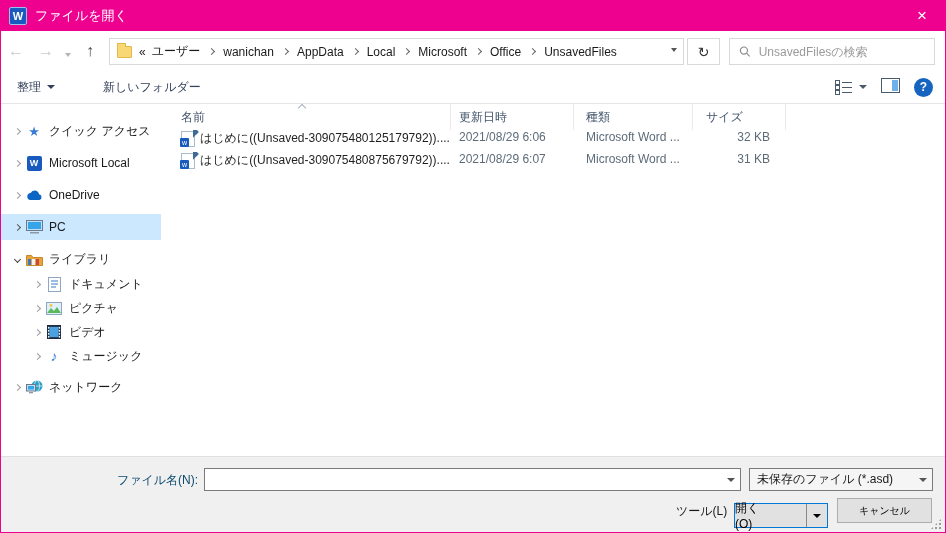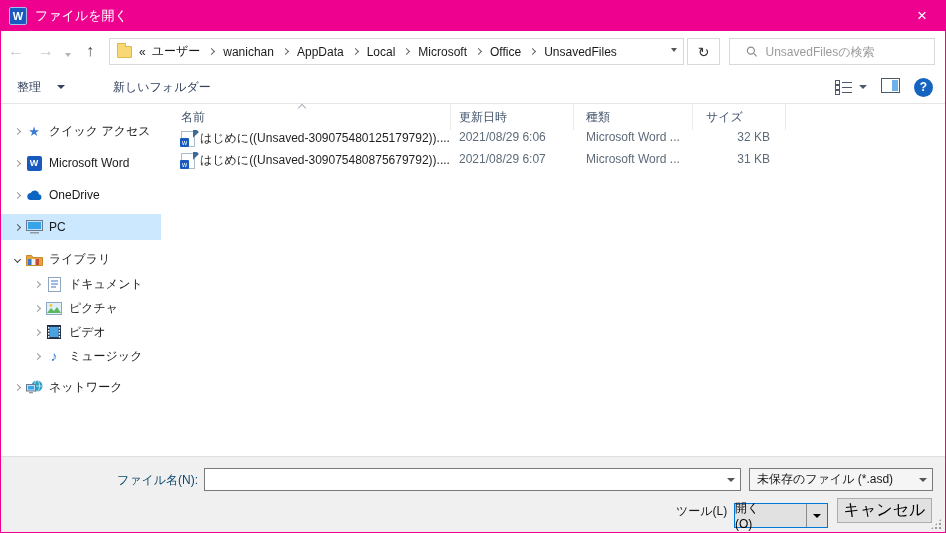--- a/index.html
+++ b/index.html
@@ -29,29 +29,29 @@
   .folder-icon::before { content:""; position:absolute; left:-1px; top:-4px; width:7px; height:3px;
                          background:#f8d775; border:1px solid #e3b74a; border-bottom:none; border-radius:1px 1px 0 0; }
   .crumb { background:none; border:none; font-size:12px; color:#1a1a1a; padding:0 2px; cursor:pointer; }
   .crumb-sep { display:inline-block; width:5px; height:5px; border-top:1px solid #636363; border-right:1px solid #636363;
                transform:rotate(45deg); margin:0 7px; }
   .bc-overflow { margin-right:4px; }
   .bc-dropdown { position:absolute; right:6px; top:9px; }
   .refresh-box { position:absolute; left:686px; top:7px; width:33px; height:27px; border:1px solid #d9d9d9;
                  background:#fff; font-size:14px; color:#333; cursor:pointer; }
   .search-box { position:absolute; left:728px; top:7px; width:206px; height:27px; border:1px solid #d9d9d9;
-                background:#fff; display:flex; align-items:center; padding:0 16px; }
+                background:#fff; display:flex; align-items:center; padding:0 9px; }
   .search-box input { border:none; outline:none; width:100%; font-size:12px; color:#333; margin-left:8px; }
   .search-box input::placeholder { color:#9b9b9b; }
 
   
   .toolbar { position:absolute; left:0; top:70px; width:100%; height:33px; background:#fff;
              border-bottom:1px solid #e6e6e6; display:flex; align-items:center; font-size:12px; color:#33415c; }
   .tb-btn { background:none; border:1px solid transparent; font-size:12px; color:#33415c; padding:5px 9px;
-            display:flex; align-items:center; gap:16px; cursor:pointer; }
+            display:flex; align-items:center; gap:6px; cursor:pointer; }
   .tb-organize { margin-left:6px; }
   .tb-newfolder { margin-left:28px; }
   .caret-down { display:inline-block; width:0; height:0; border-left:4px solid transparent;
                 border-right:4px solid transparent; border-top:4px solid #33415c; }
   .tb-right { position:absolute; right:12px; display:flex; align-items:center; gap:14px; }
   .icon-views { display:flex; align-items:center; gap:6px; background:none; border:none; cursor:pointer; }
   .icon-pane { background:none; border:none; cursor:pointer; }
   .help-btn { width:19px; height:19px; border-radius:50%; background:#1565c0; color:#fff; border:none;
               font-size:12px; font-weight:bold; text-align:center; line-height:19px; cursor:pointer; }
 
@@ -111,21 +111,21 @@
                  background:#f5f5f5; font-size:12px; color:#1a1a1a; display:flex; align-items:center;
                  padding-left:7px; cursor:pointer; }
   .tools-btn { position:absolute; left:648px; top:42px; width:78px; height:24px; background:none; border:none;
                font-size:12px; color:#1a1a1a; display:flex; align-items:center; justify-content:space-between; cursor:pointer;margin-left:27px; }
   .open-btn { position:absolute; left:733px; top:46px; width:94px; height:25px; border:1px solid #0078d7;
               background:#e1e1e1; display:flex; cursor:pointer;gap:46px; }
   .open-main { flex:1; font-size:12px; color:#000; display:flex; align-items:center; justify-content:center; }
   .open-split { width:21px; border-left:1px solid #8a8a8a; display:flex; align-items:center; justify-content:center; }
   .open-split .caret-down { border-top-color:#000; }
   .cancel-btn { position:absolute; left:836px; top:41px; width:95px; height:25px; border:1px solid #adadad;
-                background:#e1e1e1; font-size:16px; color:#000; cursor:pointer; }
+                background:#e1e1e1; font-size:10px; color:#000; cursor:pointer; }
   .resize-grip { position:absolute; right:4px; bottom:3px; width:10px; height:10px; cursor:nwse-resize;
                  background:radial-gradient(circle at 1px 1px,#9a9a9a 1px,transparent 1.2px);
                  background-size:4px 4px; clip-path:polygon(100% 0,100% 100%,0 100%); }
 </style>
 </head>
 <body>
 
 <div class="window">
 
   <div class="titlebar">
@@ -212,21 +212,21 @@
           </span>
         <span>クイック アクセス</span>
       </div>
       <div class="side-item group-gap">
         <span class="chev-cell">
             <span class="chev"></span>
           </span>
         <span class="side-ico">
             <span class="word-sq">W</span>
           </span>
-        <span>Microsoft Word</span>
+        <span>Microsoft Local</span>
       </div>
       <div class="side-item group-gap">
         <span class="chev-cell">
             <span class="chev"></span>
           </span>
         <span class="side-ico">
           <svg width="17" height="11" viewBox="0 0 17 11">
             <path d="M4 10 a3.5 3.5 0 0 1 .6-6.9 A4.4 4.4 0 0 1 13 4.2 a3 3 0 0 1 .5 5.8 z" fill="#0a66c2"></path>
           </svg>
         </span>

